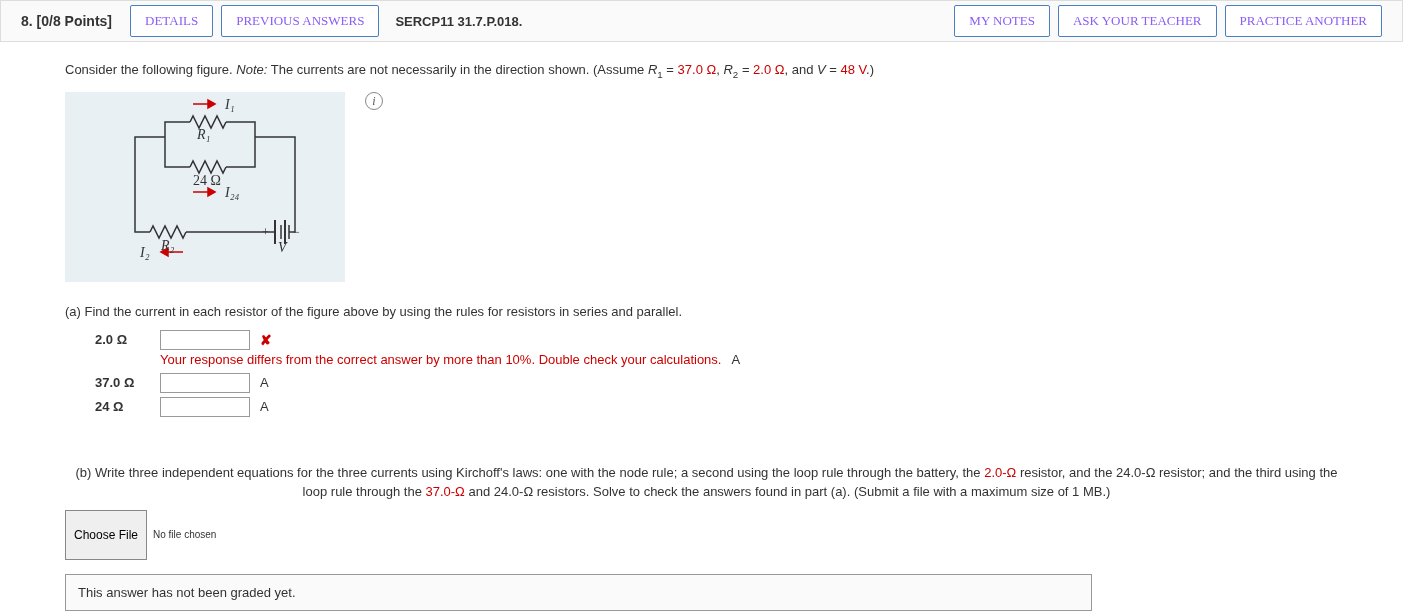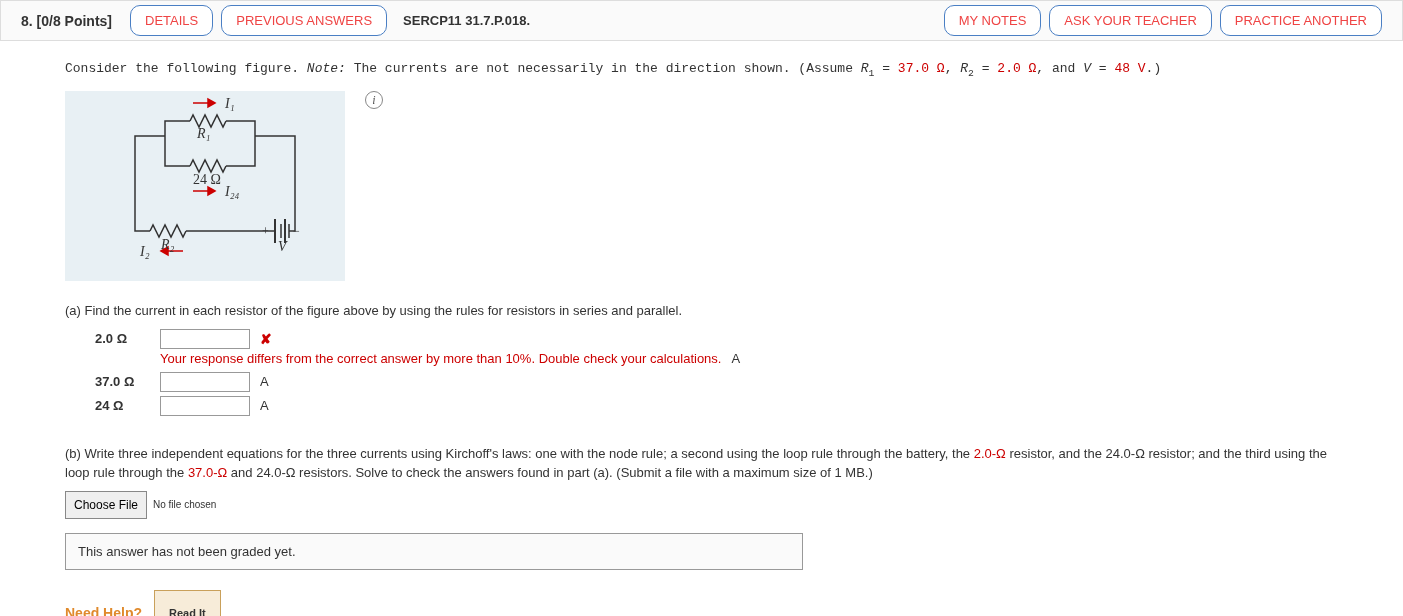--- a/index.html
+++ b/index.html
@@ -8,34 +8,34 @@
       display: flex;
       align-items: center;
       padding: 4px 20px;
       border: 1px solid #ddd;
       background: #fafafa;
       gap: 8px;
     }
     .question-number { font-weight: bold; font-size: 14px; margin-right: 10px; }
     .btn {
       border: 1px solid #4a7fc4;
-      color: #ef4444;
+      color: #8b5cf6;
       background: #fff;
       padding: 7px 14px;
       font-size: 13px;
-      font-family: Liberation Sans, sans-serif;
+      font-family: Liberation Serif, serif;
       cursor: pointer;
-      border-radius: 10px;
+      border-radius: 2px;
       font-weight: 500;
     }
     .problem-id { font-weight: bold; color: #333; margin-left: 8px; }
     .spacer { flex: 1; }
 
     .content { padding: 18px 55px 20px 65px; }
-    .prompt-text { line-height: 1.5; font-family: Liberation Mono, monospace; }
+    .prompt-text { line-height: 1.5; }
     .italic { font-style: italic; }
     sub { font-size: 0.75em; }
     .red-val { color: #cc0000; }
 
     .figure-row { display: flex; align-items: flex-start; gap: 20px; margin: 10px 0 20px 0; }
     .circuit-svg { width: 280px; height: 190px; background: #e8f0f4; }
     .info-icon {
       display: inline-flex;
       width: 18px; height: 18px;
       border: 1px solid #888; border-radius: 50%;
@@ -55,32 +55,32 @@
       font-size: 12px;
     }
     .mark-wrong { color: #cc0000; font-weight: bold; font-size: 14px; }
     .feedback-text { color: #cc0000; font-size: 13px; }
     .unit-a { color: #333; }
 
     .file-row { margin: 6px 0; display: flex; align-items: center; gap: 6px; }
     .choose-file-btn {
       border: 1px solid #888;
       background: #efefef;
-      padding: 6px 8px;
+      padding: 17px 8px;
       font-size: 12px;
       cursor: pointer;
     }
     .no-file { font-size: 10px; color: #333; }
 
     .essay-box {
       border: 1px solid #999;
       background: #fafafa;
       padding: 10px 12px;
       margin: 14px 0 20px 0;
-      width: 738px;
+      width: 1027px;
       font-size: 13px;
     }
 
     .need-help-row { display: flex; align-items: center; gap: 12px; margin-top: 10px; }
     .need-help-label { color: #e08a2c; font-weight: bold; font-size: 14px; }
     .read-it-btn {
       border: 1px solid #c9a05a;
       background: #f7ecd9;
       padding: 16px 14px;
       font-size: 11px;
@@ -168,21 +168,21 @@
     <input class="answer-input" type="text" value="" style="">
     <span class="unit-a">A</span>
   </div>
 
   <div class="answer-row">
     <span class="answer-label">24 Ω</span>
     <input class="answer-input" type="text" value="" style="">
     <span class="unit-a">A</span>
   </div>
 
-  <p class="part-text" style="margin-top:28px;">
+  <p class="part-text" style="margin-top:46px;text-align:center;">
     <span>(b) Write three independent equations for the three currents using Kirchoff's laws: one with the node rule; a second using the loop rule through the battery, the </span><span class="red-val">2.0-Ω</span><span> resistor, and the 24.0-Ω resistor; and the third using the loop rule through the </span><span class="red-val">37.0-Ω</span><span> and 24.0-Ω resistors. Solve to check the answers found in part (a). (Submit a file with a maximum size of 1 MB.)</span>
   </p>
 
   <div class="file-row">
     <button class="choose-file-btn">Choose File</button>
     <span class="no-file">No file chosen</span>
   </div>
 
   <div class="essay-box">This answer has not been graded yet.</div>
 

